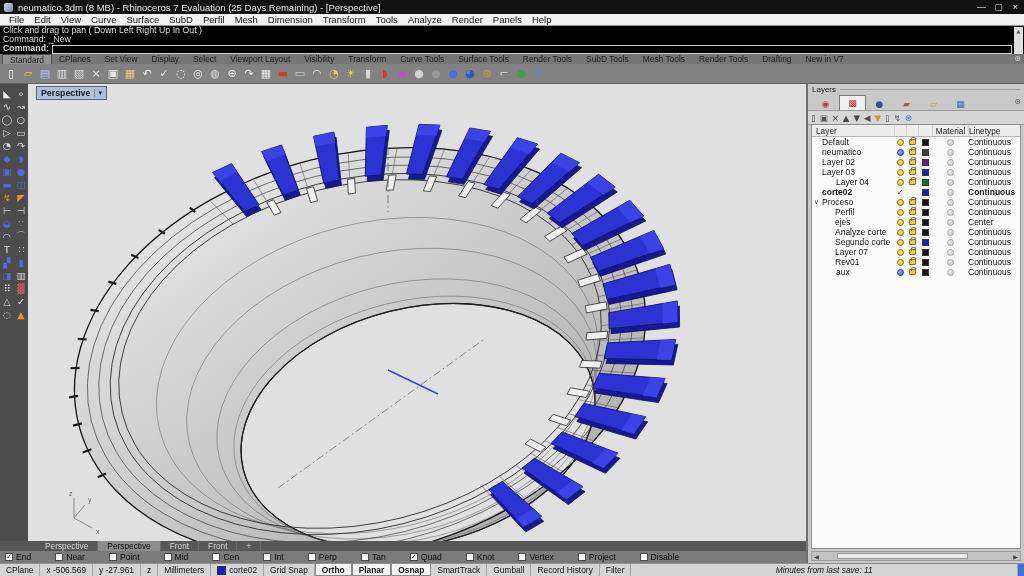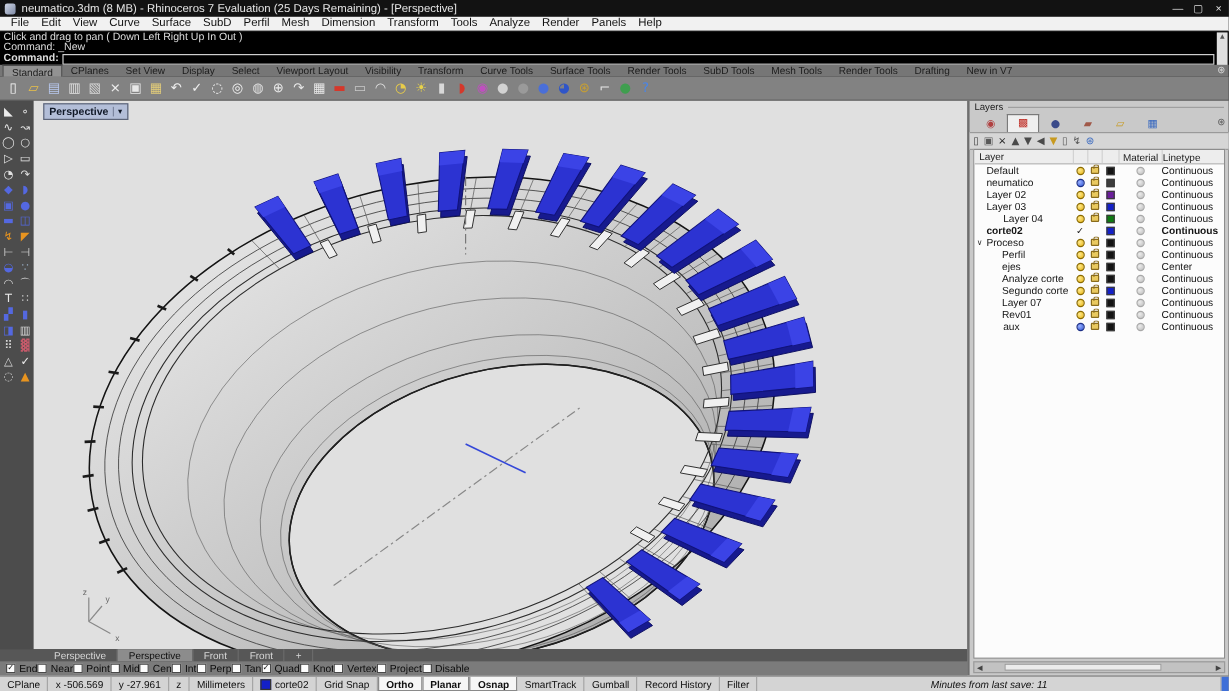--- a/index.html
+++ b/index.html
@@ -59,21 +59,21 @@
   #viewport-title .dd{font-weight:normal;font-size:7px;border-left:1px solid #7c86a0;padding-left:3px;}
 
   
   #vtabs{left:0;top:541px;width:806px;height:10px;background:#575757;display:flex;align-items:center;
          box-sizing:border-box;padding-left:36px;font-size:8.3px;color:#d6d6d6;}
   .vtab{padding:0 9px;height:10px;line-height:10px;border-right:1px solid #6a6a6a;}
   .vtab.active{background:#8c8c8c;color:#0e0e0e;}
 
   
   #osnap-row{left:0;top:551px;width:806px;height:12px;background:#7b7b7b;display:flex;align-items:center;
-             font-size:8.6px;color:#0c0c0c;box-sizing:border-box;padding-left:5px;gap:0;}
+             font-size:8.6px;color:#0c0c0c;box-sizing:border-box;padding-left:5px;gap:24px;}
   .osnap-item{display:flex;align-items:center;gap:3px;}
   .cbox{width:8px;height:8px;background:#fdfdfd;border:1px solid #4a4a4a;box-sizing:border-box;
         display:flex;align-items:center;justify-content:center;font-size:7px;color:#222;line-height:6px;}
 
   
   #status-bar{left:0;top:563px;width:1024px;height:13px;background:#d4d4d4;border-top:1px solid #8f8f8f;
               display:flex;align-items:stretch;font-size:8.4px;color:#101010;box-sizing:border-box;}
   .sb-item{display:flex;align-items:center;justify-content:center;padding:0 6px;
            border-right:1px solid #a6a6a6;white-space:nowrap;gap:3px;}
   .sb-item.active{background:#f6f6f6;font-weight:bold;border:1px solid #8a8a8a;border-top:none;}
@@ -92,21 +92,21 @@
   #panel-gear{position:absolute;right:3px;top:3px;color:#5c5c5c;font-size:8px;}
   #panel-toolbar{display:flex;align-items:center;height:13px;background:#d6d6d6;border:1px solid #9a9a9a;
                  border-left:none;border-right:none;padding-left:3px;gap:4px;}
   .pt-icon{font-size:8.5px;line-height:12px;}
   #layer-list{position:absolute;left:3px;right:3px;top:40px;bottom:14px;background:#fcfcfc;
               border:1px solid #8d8d8d;overflow:hidden;}
   .lrow{display:flex;align-items:center;height:10px;position:relative;}
   .lrow .name{flex:1;overflow:hidden;white-space:nowrap;}
   .lcell{display:flex;align-items:center;justify-content:center;flex:none;}
   .c-bulb{width:12px;} .c-lock{width:12px;} .c-sw{width:14px;} .c-mat{width:36px;} .c-lt{width:52px;justify-content:flex-start;}
-  #list-header{display:flex;height:11px;background:#ededed;border-bottom:1px solid #b8b8b8;
+  #list-header{display:flex;align-items:center;height:11px;background:#ededed;border-bottom:1px solid #b8b8b8;
                font-size:8.3px;color:#222;}
   #list-header .name{flex:1;padding-left:4px;}
   #list-header .lcell{border-left:1px solid #d2d2d2;height:100%;box-sizing:border-box;}
   .bulb{width:7px;height:7px;border-radius:50%;}
   .bulb.on{background:radial-gradient(circle at 35% 35%,#ffe98a,#e8b413);border:1px solid #8a6a00;box-sizing:border-box;}
   .bulb.off{background:radial-gradient(circle at 35% 35%,#9ab2ff,#2f55d8);border:1px solid #1c2f86;box-sizing:border-box;}
   .lock{width:7px;height:6px;background:#e9c95f;border:1px solid #8a6c1c;border-radius:1px;position:relative;box-sizing:border-box;}
   .lock:before{content:"";position:absolute;left:1px;top:-3px;width:3px;height:3px;border:1px solid #8a6c1c;
                border-bottom:none;border-radius:2px 2px 0 0;}
   .lsw{width:7px;height:7px;border:1px solid #3a3a3a;box-sizing:border-box;}

